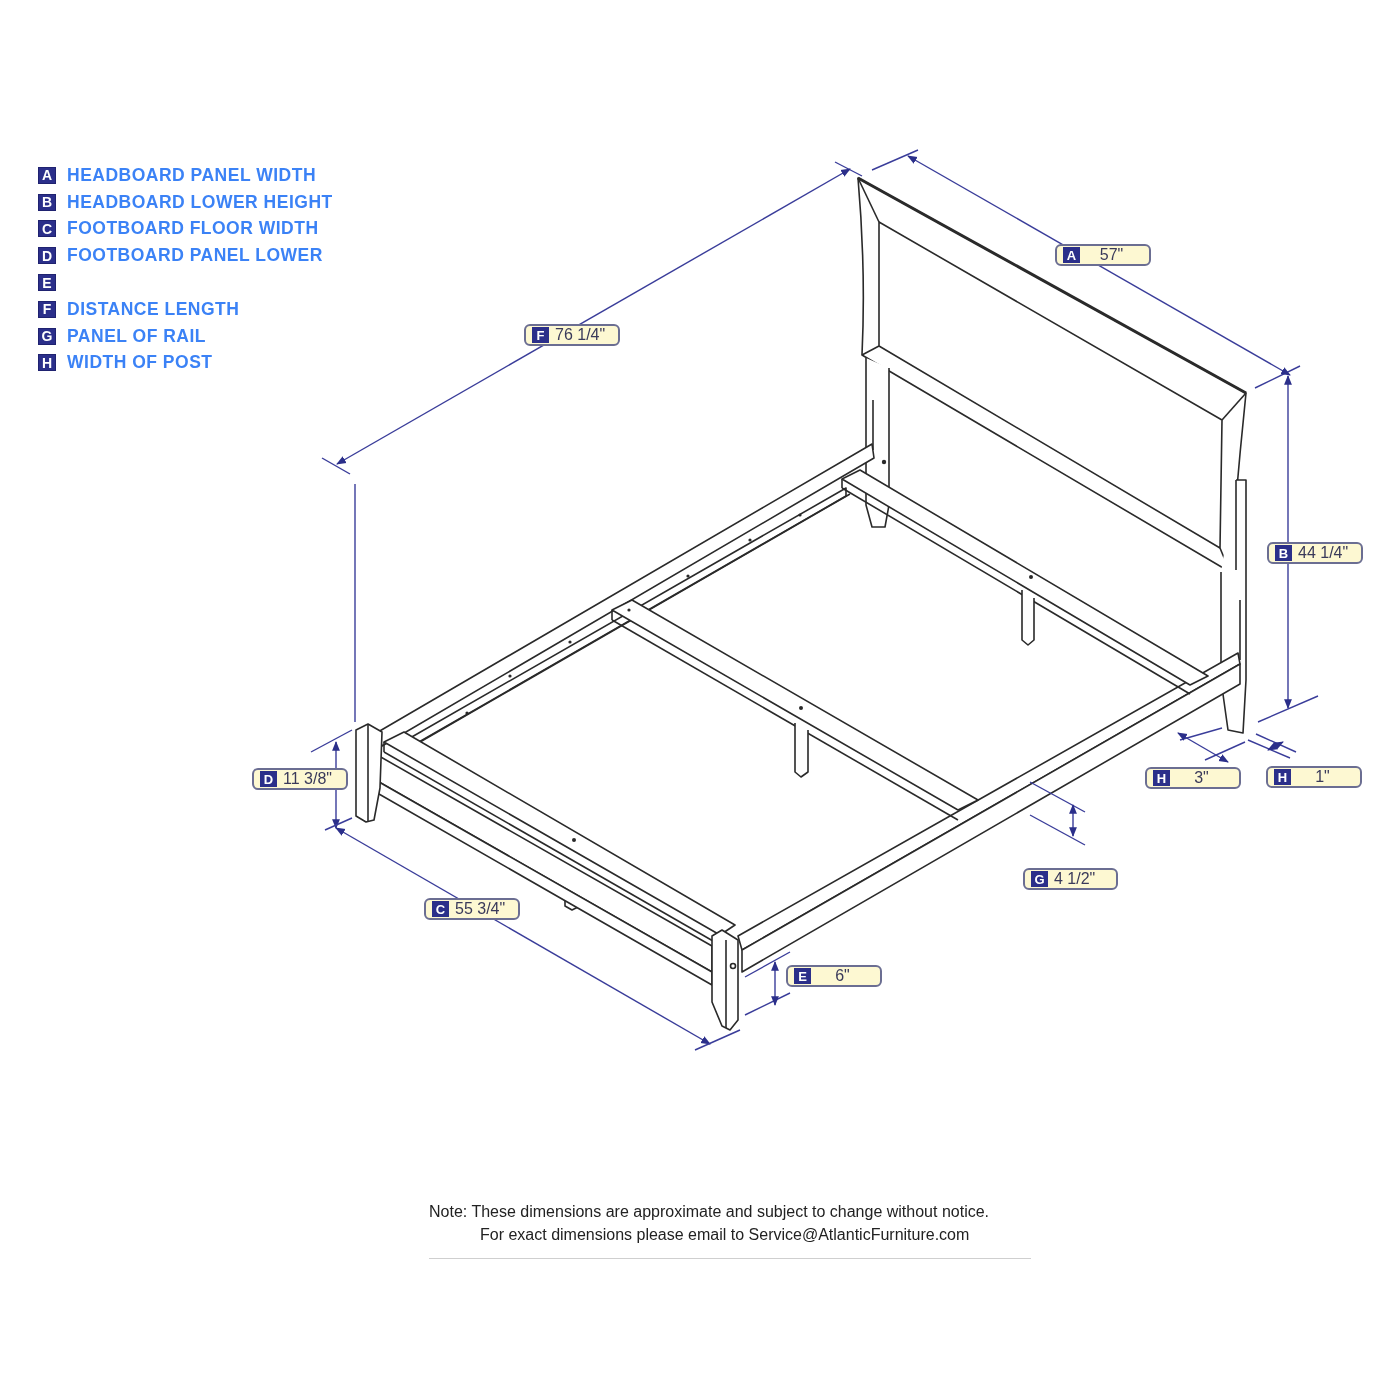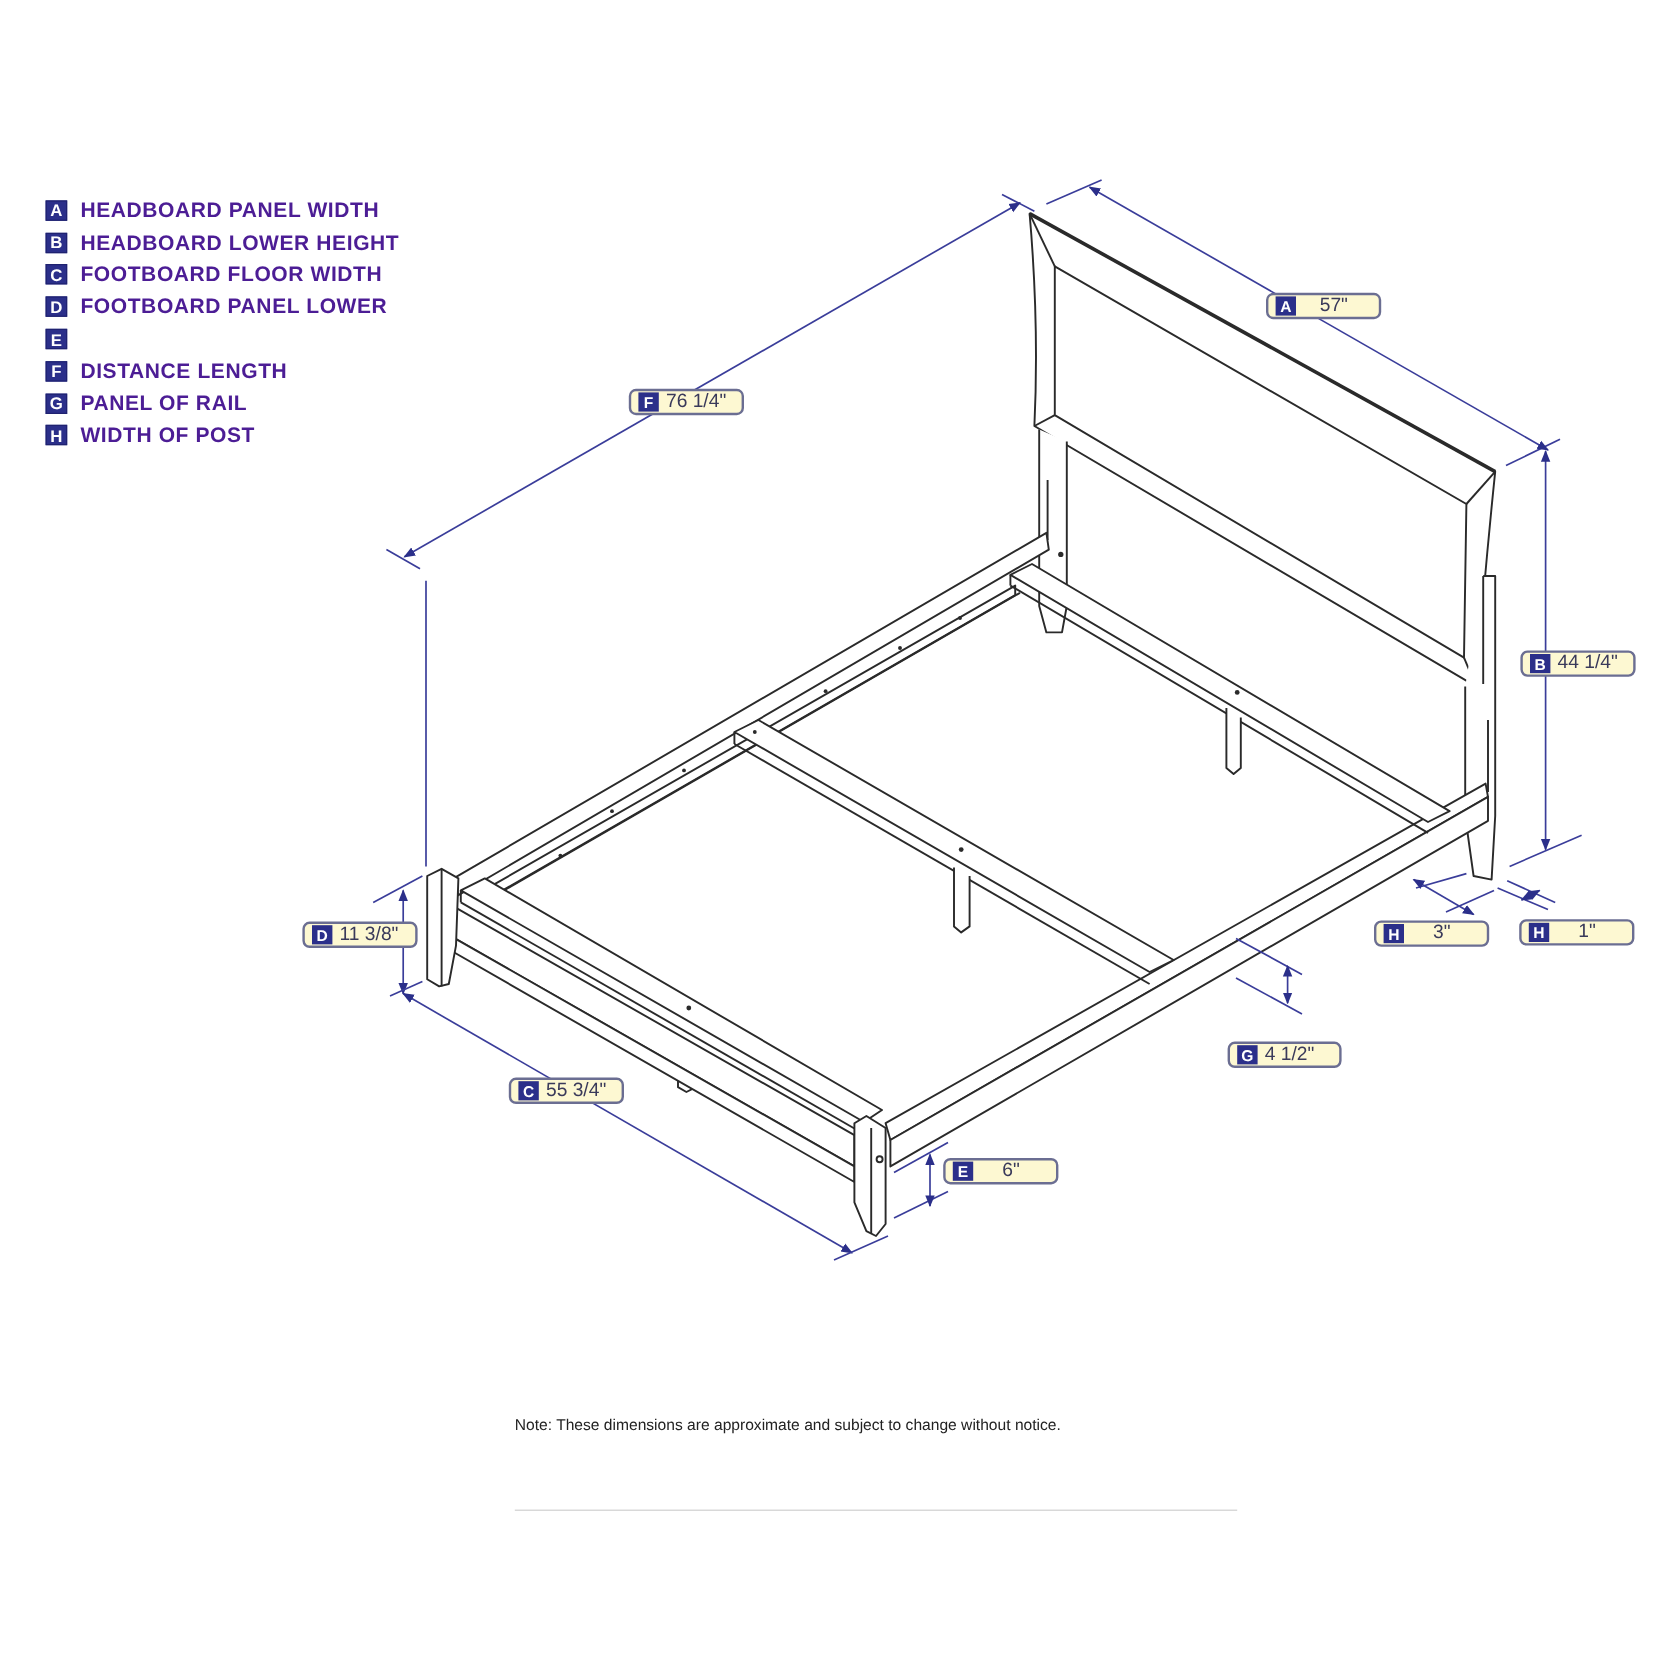--- a/index.html
+++ b/index.html
@@ -1,26 +1,26 @@
 <!DOCTYPE html>
 <html><head>
 <meta charset="utf-8">
 <style>
   html, body { margin: 0; padding: 0; background: #ffffff; }
   body { width: 1400px; height: 1400px; position: relative; overflow: hidden; font-family: "Liberation Sans", sans-serif; }
   #drawing { position: absolute; left: 0; top: 0; width: 1400px; height: 1400px; }
   .legend { position: absolute; left: 38px; top: 162px; }
   .legend-row { display: flex; align-items: center; height: 26.8px; }
   .legend-badge { width: 18px; height: 17px; background: #2b2f8a; color: #fff; font-weight: bold; font-size: 14px; display: flex; align-items: center; justify-content: center; margin-right: 11px; border: 1px solid #1f2270; box-sizing: border-box; }
-  .legend-text { font-weight: bold; font-size: 17.5px; color: #4c1d95; letter-spacing: 0.5px; white-space: nowrap; }
+  .legend-text { font-weight: bold; font-size: 17.5px; color: #3b82f6; letter-spacing: 0.5px; white-space: nowrap; }
   .dim-label { position: absolute; height: 22px; background: #fdf8d2; border: 2px solid #6b6e92; border-radius: 6px; display: flex; align-items: center; box-sizing: border-box; padding: 0 6px; }
   .dim-label .badge { width: 17px; height: 16px; background: #2b2f8a; color: #fff; font-weight: bold; font-size: 13px; display: flex; align-items: center; justify-content: center; flex: 0 0 auto; }
   .dim-label .val { font-size: 16px; color: #3a3a5a; flex: 1; padding-left: 6px; white-space: nowrap; }
   .dim-label.center .val { text-align: center; padding-left: 0; }
-  .note { position: absolute; left: 429px; top: 1176px; width: 630px; font-size: 13px; color: #222; line-height: 23px; }
+  .note { position: absolute; left: 429px; top: 1200px; width: 630px; font-size: 16px; color: #222; line-height: 23px; }
   .note-line2 { padding-left: 51px; }
   .note-rule { position: absolute; left: 429px; top: 1258px; width: 602px; height: 1px; background: #cfcfcf; }
 </style>
 </head>
 <body>
 
 <svg id="drawing" viewBox="0 0 1400 1400" xmlns="http://www.w3.org/2000/svg">
   <defs>
     <marker id="arr" viewBox="0 0 10 10" refX="9" refY="5" markerWidth="7" markerHeight="7" orient="auto-start-reverse">
       <path d="M0,1 L10,5 L0,9 z" fill="#2b2f8a"></path>
@@ -209,14 +209,15 @@
   <span class="badge">C</span>
   <span class="val">55 3/4"</span>
 </div>
 <div class="dim-label center" style="left:786px;top:965px;width:96px;">
   <span class="badge">E</span>
   <span class="val">6"</span>
 </div>
 
 <div class="note">
   <div>Note:  These dimensions are approximate and subject to change without notice.</div>
+  <div class="note-line2">For exact dimensions please email to Service@AtlanticFurniture.com</div>
 </div>
 <div class="note-rule"></div>
 
 </body></html>

